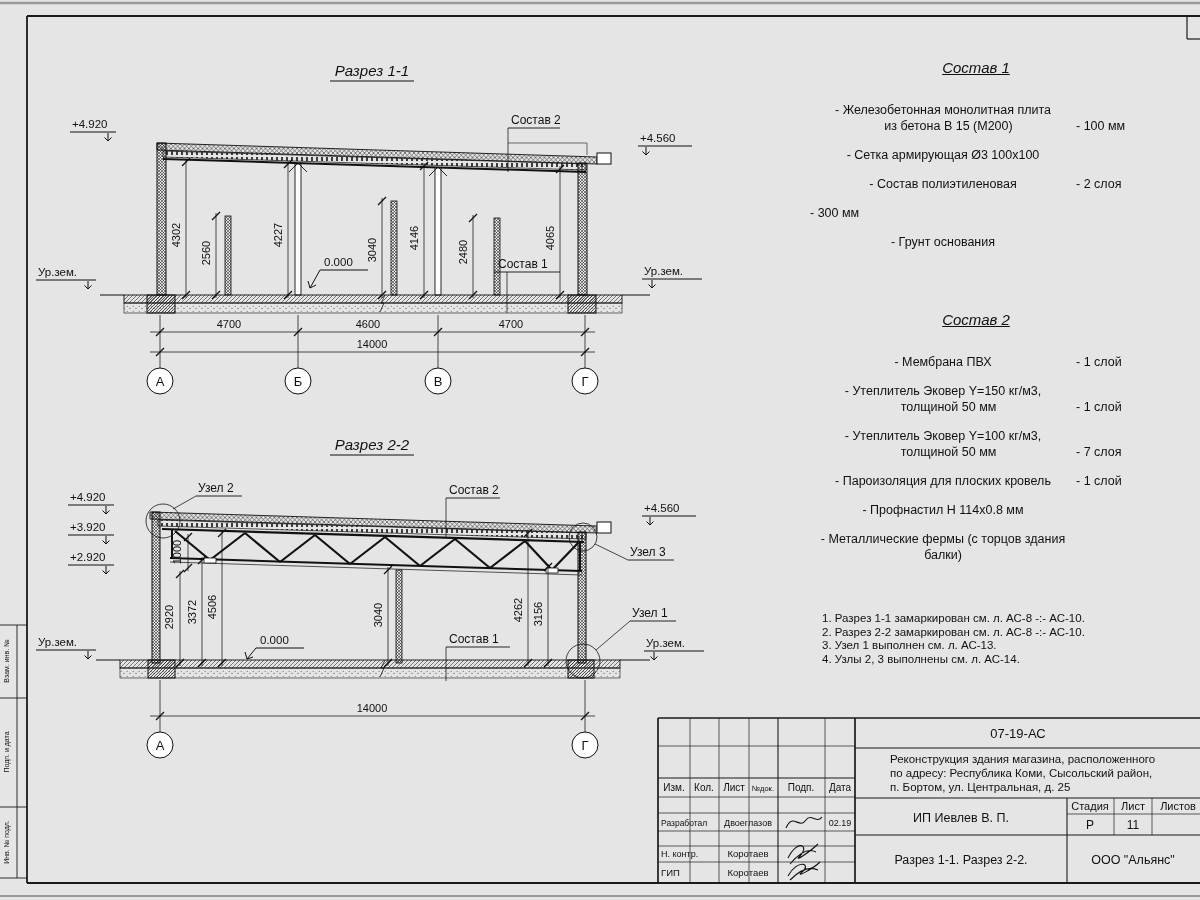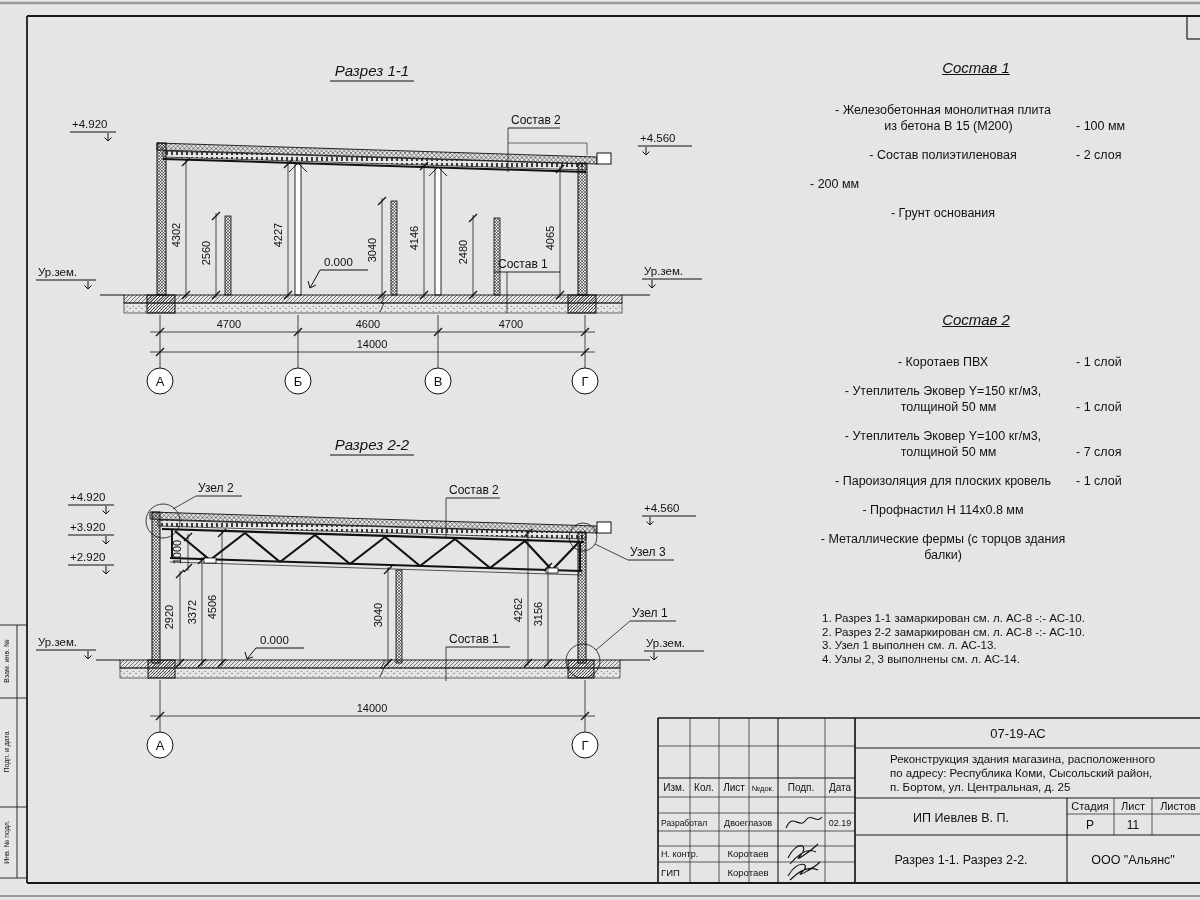--- a/index.html
+++ b/index.html
@@ -395,42 +395,49 @@
   <div class="ttl">Состав 1</div>
   <div class="item">
     <div class="nm">
           <div>- Железобетонная  монолитная плита</div>
           <div class="l2">из бетона В 15 (М200)</div>
         </div>
     <div class="val">- 100 мм</div>
   </div>
   <div class="item">
     <div class="nm">
+          <div>- Сетка армирующая Ø3 100х100</div>
+          <div class="l2"></div>
+        </div>
+    <div class="val"></div>
+  </div>
+  <div class="item">
+    <div class="nm">
           <div>- Состав полиэтиленовая</div>
           <div class="l2"></div>
         </div>
     <div class="val">-  2 слоя</div>
   </div>
   <div class="item">
-    <div class="val">- 200 мм</div>
+    <div class="val">- 300 мм</div>
   </div>
   <div class="item">
     <div class="nm">
           <div>- Грунт основания</div>
           <div class="l2"></div>
         </div>
     <div class="val"></div>
   </div>
 </div>
 
 <div class="ov sostav" style="left:810px;top:312px;">
   <div class="ttl">Состав 2</div>
   <div class="item">
     <div class="nm">
-          <div>- Коротаев ПВХ</div>
+          <div>- Мембрана ПВХ</div>
           <div class="l2"></div>
         </div>
     <div class="val">- 1 слой</div>
   </div>
   <div class="item">
     <div class="nm">
           <div>- Утеплитель Эковер Y=150 кг/м3,</div>
           <div class="l2">толщиной 50 мм</div>
         </div>
     <div class="val">- 1 слой</div>

